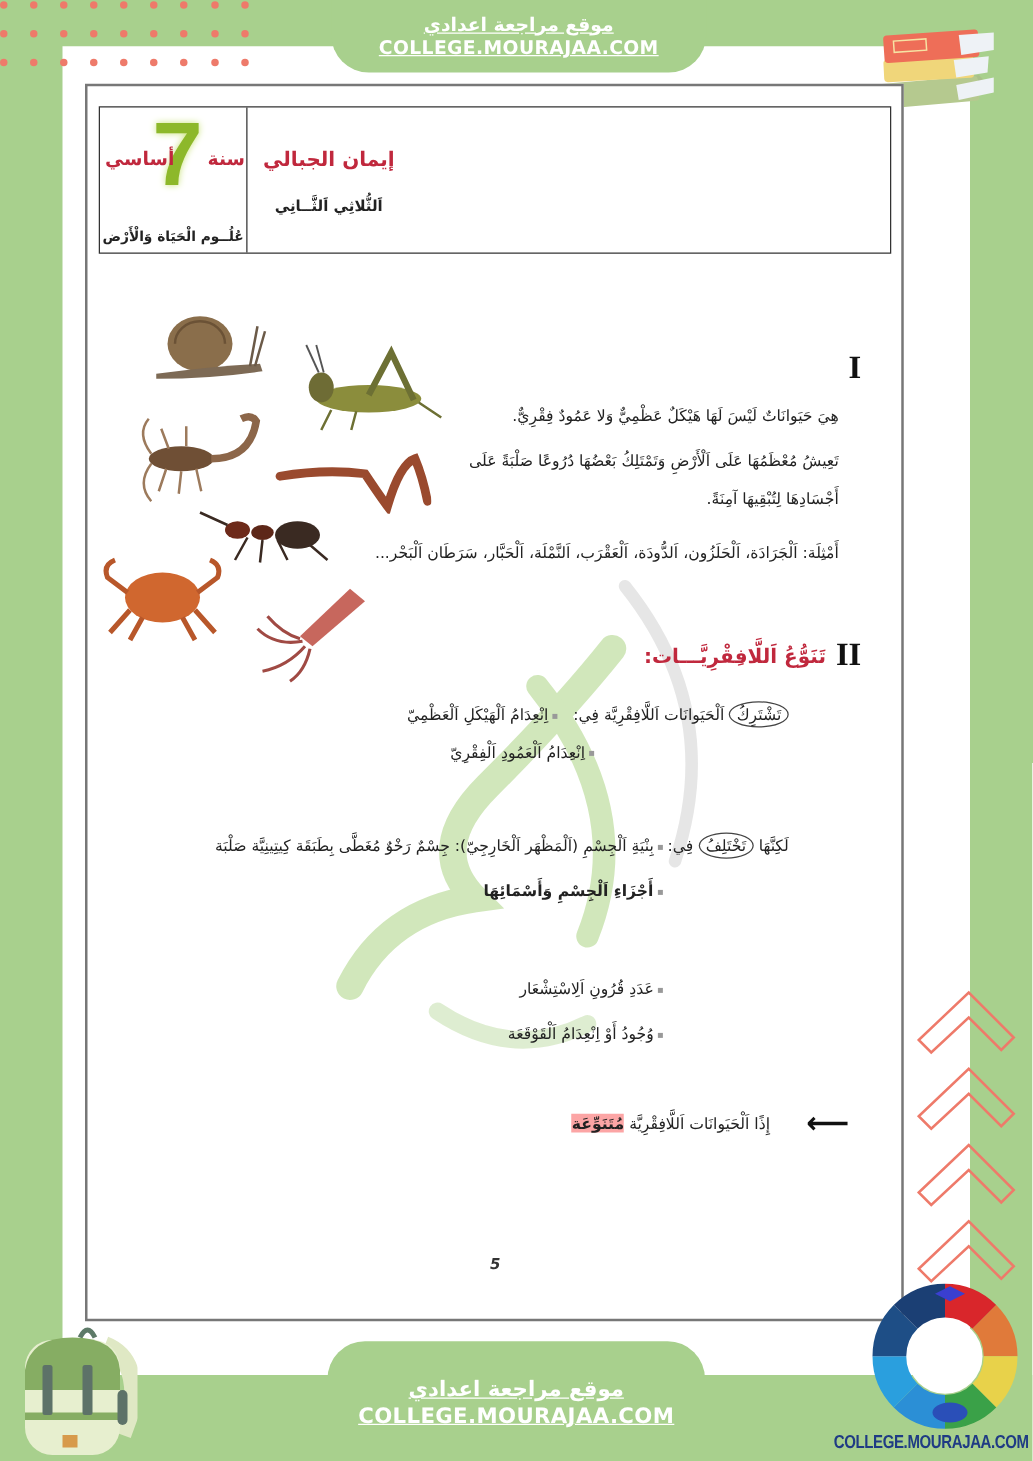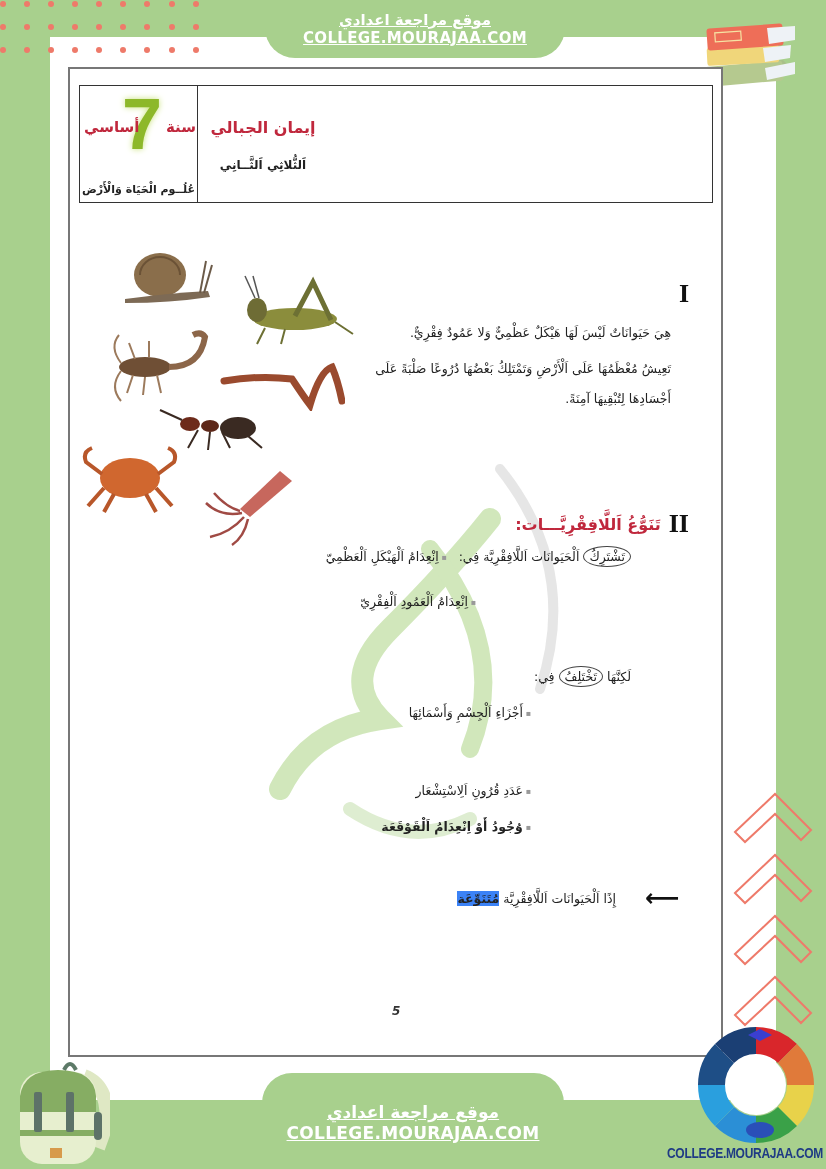--- a/index.html
+++ b/index.html
@@ -46,21 +46,21 @@
 
   .teacher { position: absolute; right: 10px; top: 20px; width: 110px; text-align: center; direction: rtl; color: #c0283d; font-weight: bold; font-size: 16px; margin-top: 12px; }
   .term { position: absolute; right: 10px; top: 72px; width: 110px; text-align: center; direction: rtl; color: #222; font-size: 12px; font-weight: bold; }
 
   .section-title { position: absolute; direction: rtl; font-size: 16px; font-weight: bold; color: #c0283d; display: flex; align-items: center; gap: 8px; }
   .roman { color: #111; font-family: "Liberation Serif", serif; font-size: 26px; font-weight: bold; }
 
   .para { position: absolute; direction: rtl; text-align: right; font-size: 12.5px; color: #222; }
 
   .circled { display: inline-block; border: 1.3px solid #444; border-radius: 50%; padding: 2px 5px; }
-  .hl { background: #3b82f6; font-weight: bold; }
+  .hl { background: #fca5a5; font-weight: bold; }
 
   .bullet::before { content: "▪ "; color: #999; font-size: 8px; vertical-align: middle; }
 
   .arrow { position: absolute; left: 578px; top: 830px; font-size: 24px; color: #111; font-weight: bold; }
   .page-num { position: absolute; left: 322px; top: 935px; font-size: 12px; font-style: italic; font-weight: bold; color: #333; }
 
   
   .watermark { position: absolute; left: 180px; top: 360px; width: 420px; height: 420px; opacity: 0.45; pointer-events: none; }
 
   
@@ -190,41 +190,43 @@
     <path d="M80 4 L92 14 L50 50 L40 42 Z" fill="#c7675d"></path>
     <path d="M42 46 Q20 50 6 36 M44 50 Q30 66 10 70 M48 52 Q44 70 32 78 M40 44 Q26 40 14 26" stroke="#a04a44" stroke-width="2.5" fill="none"></path>
   </svg>
 
   <div class="section-title" style="right:32px; top:210px;">
     <span class="roman">I</span>
   </div>
   <p class="para" style="right:50px; top:292px;">تَعِيشُ مُعْظَمُهَا عَلَى اَلْأَرْضِ وَتَمْتَلِكُ بَعْضُهَا دُرُوعًا صَلْبَةً عَلَى</p>
   <p class="para" style="right:50px; top:256px;">هِيَ حَيَوانَاتٌ لَيْسَ لَهَا هَيْكَلٌ عَظْمِيٌّ وَلا عَمُودٌ فِقْرِيٌّ.</p>
   <p class="para" style="right:50px; top:322px;">أَجْسَادِهَا لِتُبْقِيهَا آمِنَةً.</p>
+  <p class="para" style="right:50px; top:365px;">أَمْثِلَة: اَلْجَرَادَة، اَلْحَلَزُون، اَلدُّودَة، اَلْعَقْرَب، اَلنَّمْلَة، اَلْحَبَّار، سَرَطَان اَلْبَحْر...</p>
 
   <div class="section-title" style="right:32px; top:440px;">
     <span class="roman">II</span>
     <span>تَنَوُّعُ اَللَّافِقْرِيَّـــات:</span>
   </div>
 
-  <p class="para" style="right:90px; top:477px;">
+  <p class="para" style="right:90px; top:492px;">
     <span class="circled">تَشْتَرِكُ</span>
     <span>اَلْحَيَوانَات اَللَّافِقْرِيَّة فِي:</span>
     &nbsp;&nbsp;<span class="bullet">اِنْعِدَامُ اَلْهَيْكَلِ اَلْعَظْمِيّ</span>
   </p>
   <p class="para bullet" style="right:245px; top:525px;">اِنْعِدَامُ اَلْعَمُودِ اَلْفِقْرِيّ</p>
 
   <p class="para" style="right:90px; top:597px;">
     <span>لَكِنَّهَا</span>
     <span class="circled">تَخْتَلِفُ</span>
     <span>فِي:</span>
   </p>
-  <p class="para bullet" style="right:190px; top:636px;">أَجْزَاءِ اَلْجِسْمِ وَأَسْمَائِهَا</p>
+  <p class="para bullet" style="right:190px; top:600px;">بِنْيَةِ اَلْجِسْمِ (اَلْمَظْهَر اَلْخَارِجِيّ): جِسْمٌ رَخْوٌ مُغَطَّى بِطَبَقَة كِيتِينِيَّة صَلْبَة</p>
+  <p class="para bullet" style="right:190px; top:636px;font-weight:bold;">أَجْزَاءِ اَلْجِسْمِ وَأَسْمَائِهَا</p>
   <p class="para bullet" style="right:190px; top:714px;margin-left:40px;">عَدَدِ قُرُونِ اَلِاسْتِشْعَار</p>
-  <p class="para bullet" style="right:190px; top:750px;font-weight:bold;">وُجُودُ أَوْ اِنْعِدَامُ اَلْقَوْقَعَة</p>
+  <p class="para bullet" style="right:190px; top:750px;">وُجُودُ أَوْ اِنْعِدَامُ اَلْقَوْقَعَة</p>
 
   <span class="arrow" style="left:575px; top:815px;">⟵</span>
   <p class="para" style="right:105px; top:822px;">
     <span>إِذًا اَلْحَيَوانَات اَللَّافِقْرِيَّة</span>
     <span class="hl">مُتَنَوِّعَة</span>
   </p>
 
   <span class="page-num">5</span>
 </div>
 

